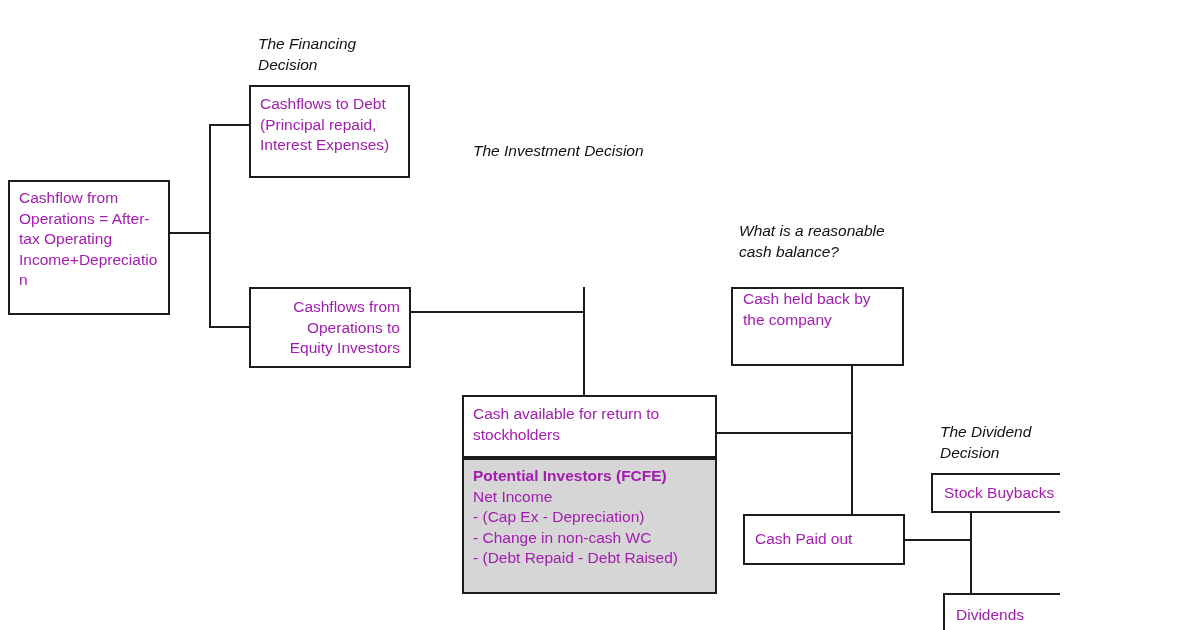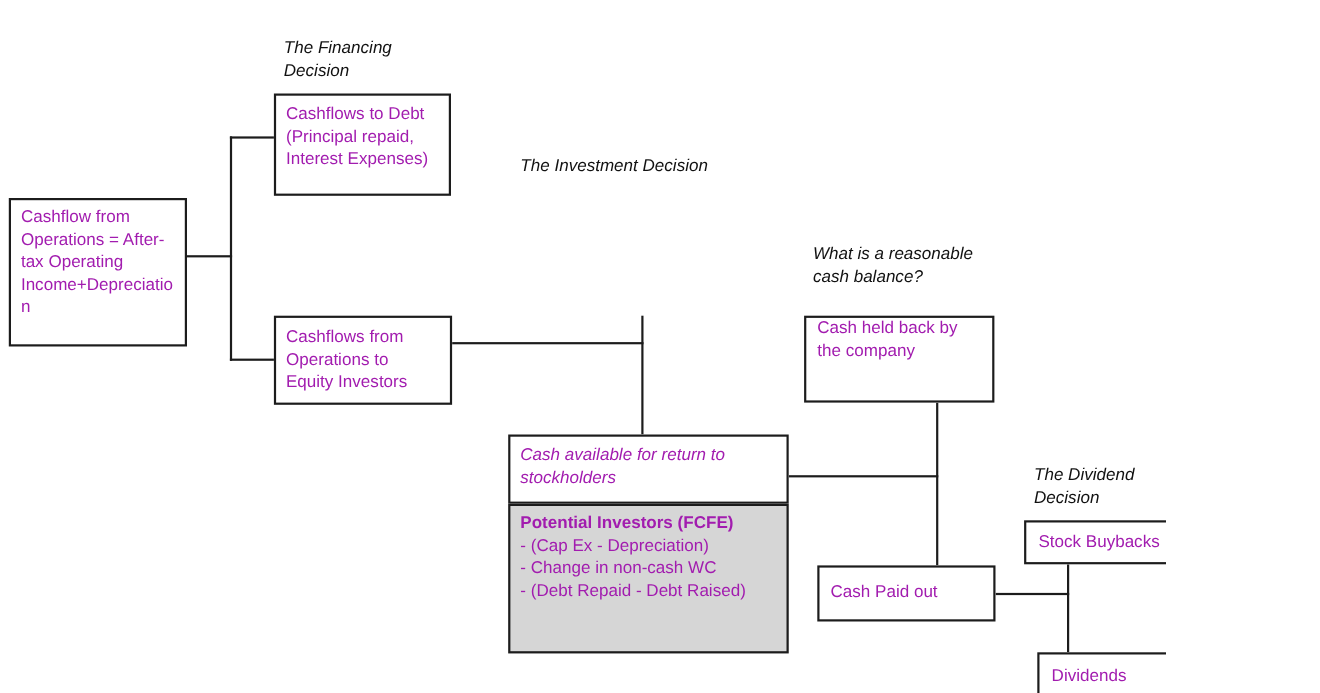--- a/index.html
+++ b/index.html
@@ -33,24 +33,24 @@
     line-height: 1.36;
     white-space: pre-line;
     color: #111111;
   }
   .hline, .vline { position: absolute; background: #1c1c1c; }
   .hline { height: 2px; }
   .vline { width: 2px; }
 
   #box-operations    { left: 8px;   top: 180px; width: 162px; height: 135px; padding: 6px 9px; }
   #box-debt          { left: 249px; top: 85px;  width: 161px; height: 93px;  padding: 7px 9px; }
-  #box-equity        { left: 249px; top: 287px; width: 162px; height: 81px;  padding: 8px 9px; }
+  #box-equity        { left: 249px; top: 287px; width: 162px; height: 81px;  padding: 8px 9px; text-align: right; }
   #box-reinvestment  { left: 463px; top: 192px; width: 241px; height: 95px;  padding: 7px 9px; }
   #box-cash-held     { left: 731px; top: 287px; width: 173px; height: 79px;  padding: 0 10px; }
-  #box-cash-available{ left: 462px; top: 395px; width: 255px; height: 63px;  padding: 7px 9px; font-style: italic; }
+  #box-cash-available{ left: 462px; top: 395px; width: 255px; height: 63px;  padding: 7px 9px; }
   #box-fcfe          { left: 462px; top: 458px; width: 255px; height: 136px; padding: 6px 9px; background: #d6d6d6; }
   #box-cash-paid     { left: 743px; top: 514px; width: 162px; height: 51px;  padding: 13px 10px; }
   #box-stock-buybacks{ left: 931px; top: 473px; width: 188px; height: 40px;  padding: 8px 11px; }
   #box-dividends     { left: 943px; top: 593px; width: 175px; height: 52px;  padding: 10px 11px; }
 
   #label-financing   { left: 258px; top: 33px; }
   #label-investment  { left: 473px; top: 140px; }
   #label-cash-balance{ left: 739px; top: 220px; }
   #label-dividend    { left: 940px; top: 421px; }
 
@@ -93,20 +93,21 @@
   <div class="vline" id="l-dividend-v"></div>
 
   <div class="box" id="box-operations">Cashflow from Operations = After-tax Operating Income+Depreciation</div>
   <div class="box" id="box-debt">Cashflows to Debt (Principal repaid, Interest Expenses)</div>
   <div class="box" id="box-equity">Cashflows from Operations to Equity Investors</div>
   <div class="box" id="box-cash-held">Cash held back by the company</div>
   <div class="box" id="box-cash-available">Cash available for return to stockholders</div>
 
   <div class="box" id="box-fcfe">
     <div class="fcfe-title">Potential Investors (FCFE)</div>
+    <div>Net Income</div>
     <div>- (Cap Ex - Depreciation)</div>
     <div>- Change in non-cash WC</div>
     <div>- (Debt Repaid - Debt Raised)</div>
   </div>
 
   <div class="box" id="box-cash-paid">Cash Paid out</div>
   <div class="box" id="box-stock-buybacks">Stock Buybacks</div>
   <div class="box" id="box-dividends">Dividends</div>
 
 </div>

